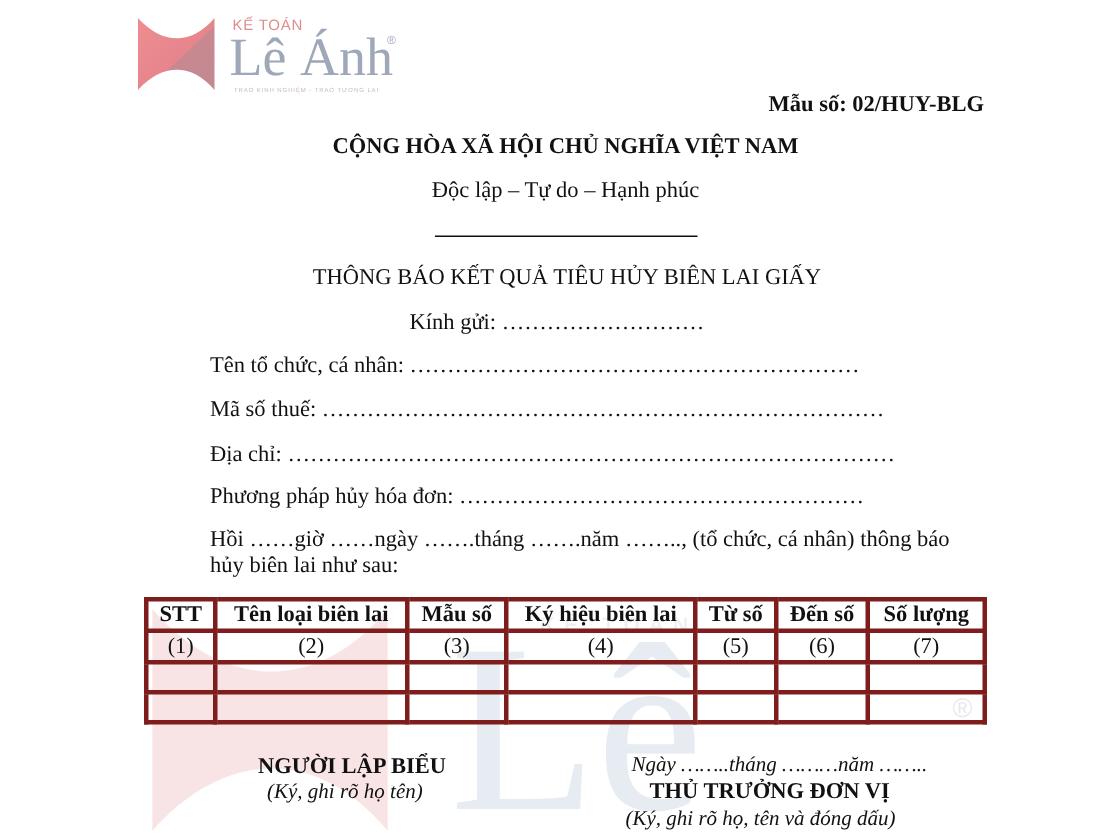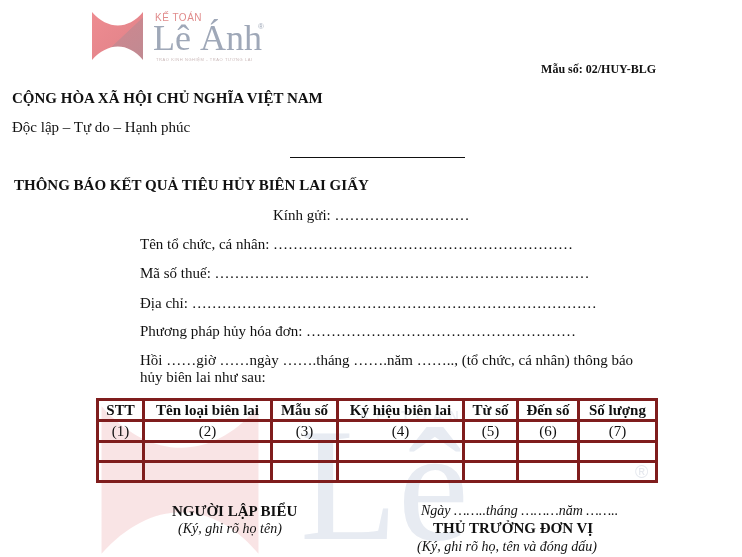--- a/index.html
+++ b/index.html
@@ -18,26 +18,26 @@
     .logo-tag { left: 156px; top: 57px; font-family: "Liberation Sans", sans-serif; font-size: 4px; color: #c9b7b7; letter-spacing: 0.6px; }
 
     
     .wm-mark { left: 95px; top: 400px; width: 170px; height: 160px; opacity: 0.22; }
     .wm-text { left: 300px; top: 405px; font-size: 160px; color: #e7ebf2; line-height: 160px; font-family: "Liberation Serif", serif; }
     .wm-reg { left: 635px; top: 462px; font-size: 18px; color: #e5e8ee; font-family: "Liberation Sans", sans-serif; }
     .wm-sub { left: 360px; top: 408px; font-size: 14px; color: #eef0f4; letter-spacing: 6px; font-family: "Liberation Sans", sans-serif; font-weight: bold; }
 
     .content { position: absolute; left: 0; top: 0; width: 742px; height: 557px; }
 
-    .form-code { right: 86px; top: 62px; font-weight: bold; font-size: 12px; }
-    .center-line { left: 0; width: 742px; text-align: left; }
+    .form-code { right: 86px; top: 62px; font-weight: bold; font-size: 15px; }
+    .center-line { left: 0; width: 742px; text-align: center; }
     .nation { top: 90px; font-weight: bold; font-size: 15px; padding-left: 12px; box-sizing: border-box; }
     .motto { top: 119px; font-weight: normal; font-size: 15px; padding-left: 12px; box-sizing: border-box; }
     .rule { left: 290px; top: 157px; width: 175px; border-top: 1px solid #111; }
-    .doc-title { top: 177px; font-weight: bold; font-size: 15px; padding-left: 14px; box-sizing: border-box; }
+    .doc-title { top: 177px; font-weight: normal; font-size: 15px; padding-left: 14px; box-sizing: border-box; }
     .recipient { left: 273px; top: 207px; font-size: 15px; }
 
     .field { left: 140px; font-size: 15px; white-space: nowrap; }
     .f1 { top: 236px; }
     .f2 { top: 265px; text-align: center; }
     .f3 { top: 295px; }
     .f4 { top: 323px; }
     .f5 { top: 352px; }
     .f5b { top: 369px; }
 

